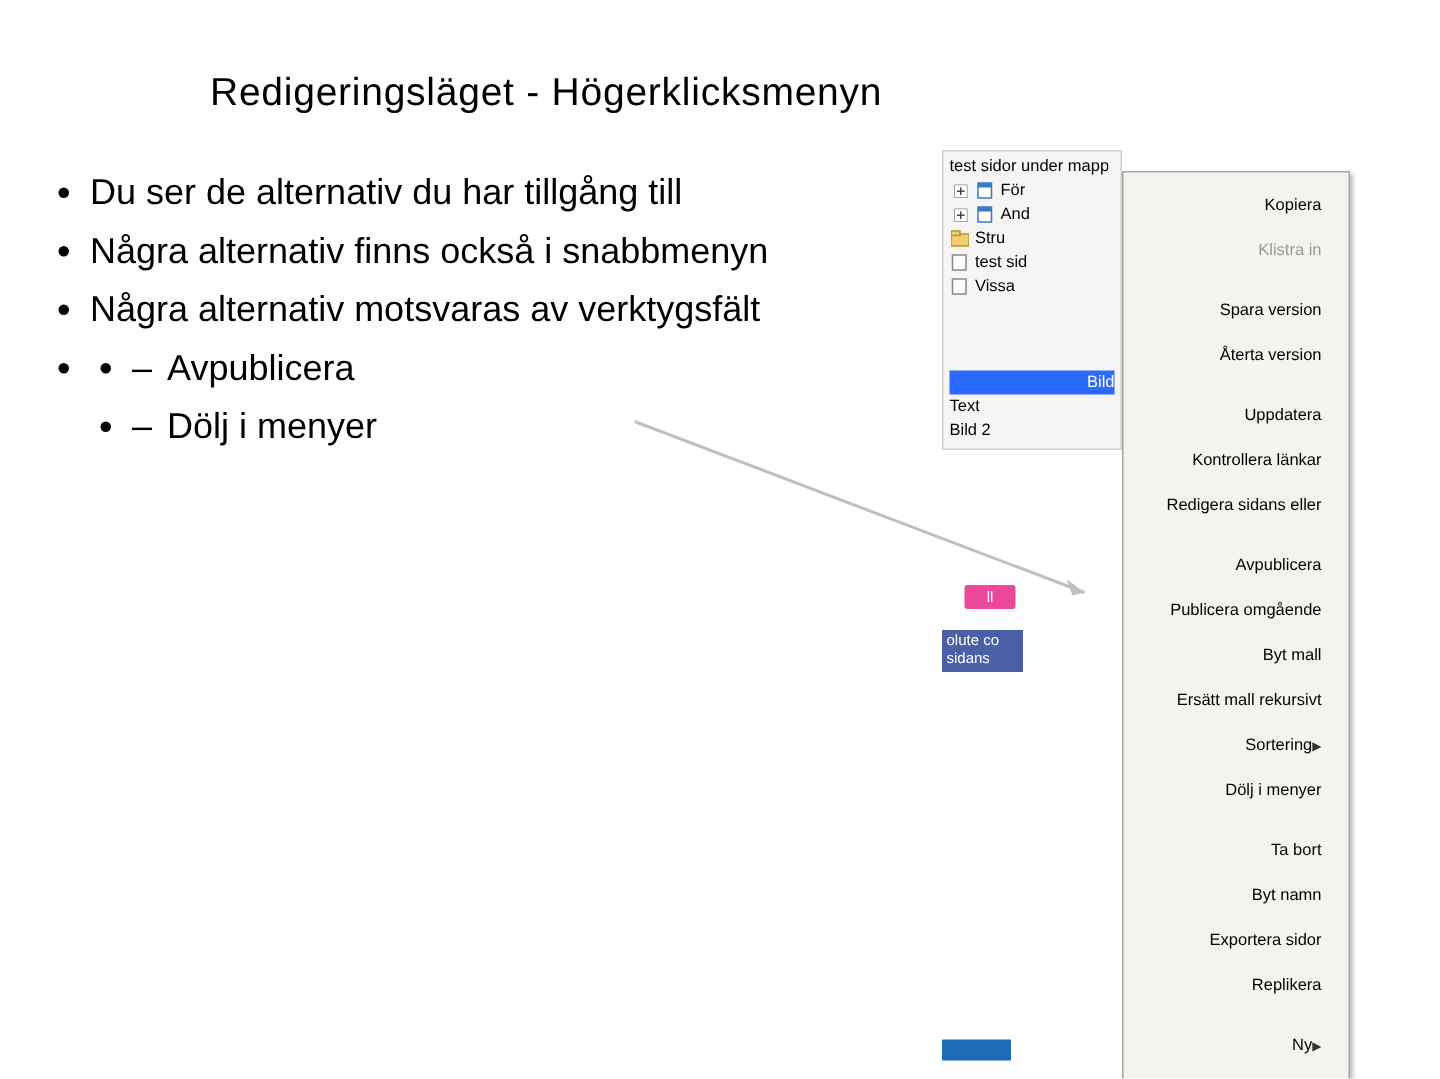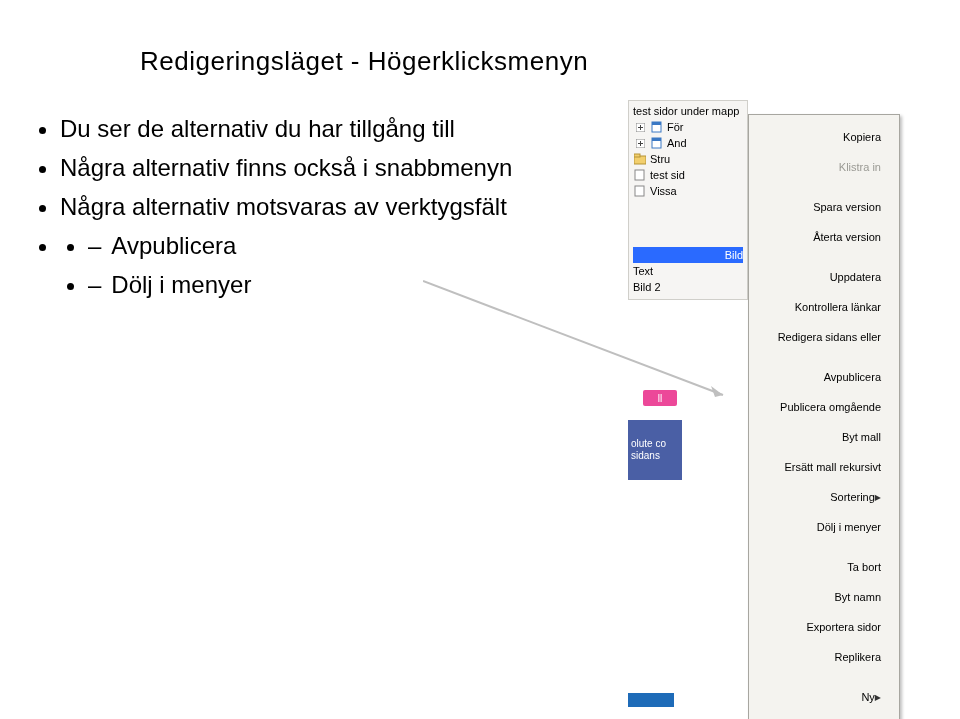--- a/index.html
+++ b/index.html
@@ -114,21 +114,21 @@
     margin-left: 15px;
   }
   .bluefrag {
     position: absolute;
     top: 320px;
     left: 0;
     width: 48px;
     background: #4a5fa5;
     color: #fff;
     font-size: 10px;
-    padding: 18px 3px;
+    padding: 2px 3px;
     line-height: 12px;
   }
   .bigmenu {
     position: absolute;
     top: 14px;
     left: 120px;
     width: 150px;
     background: #f4f3ef;
     border: 1px solid #a7a6a0;
     box-shadow: 2px 2px 3px rgba(0,0,0,0.25);

